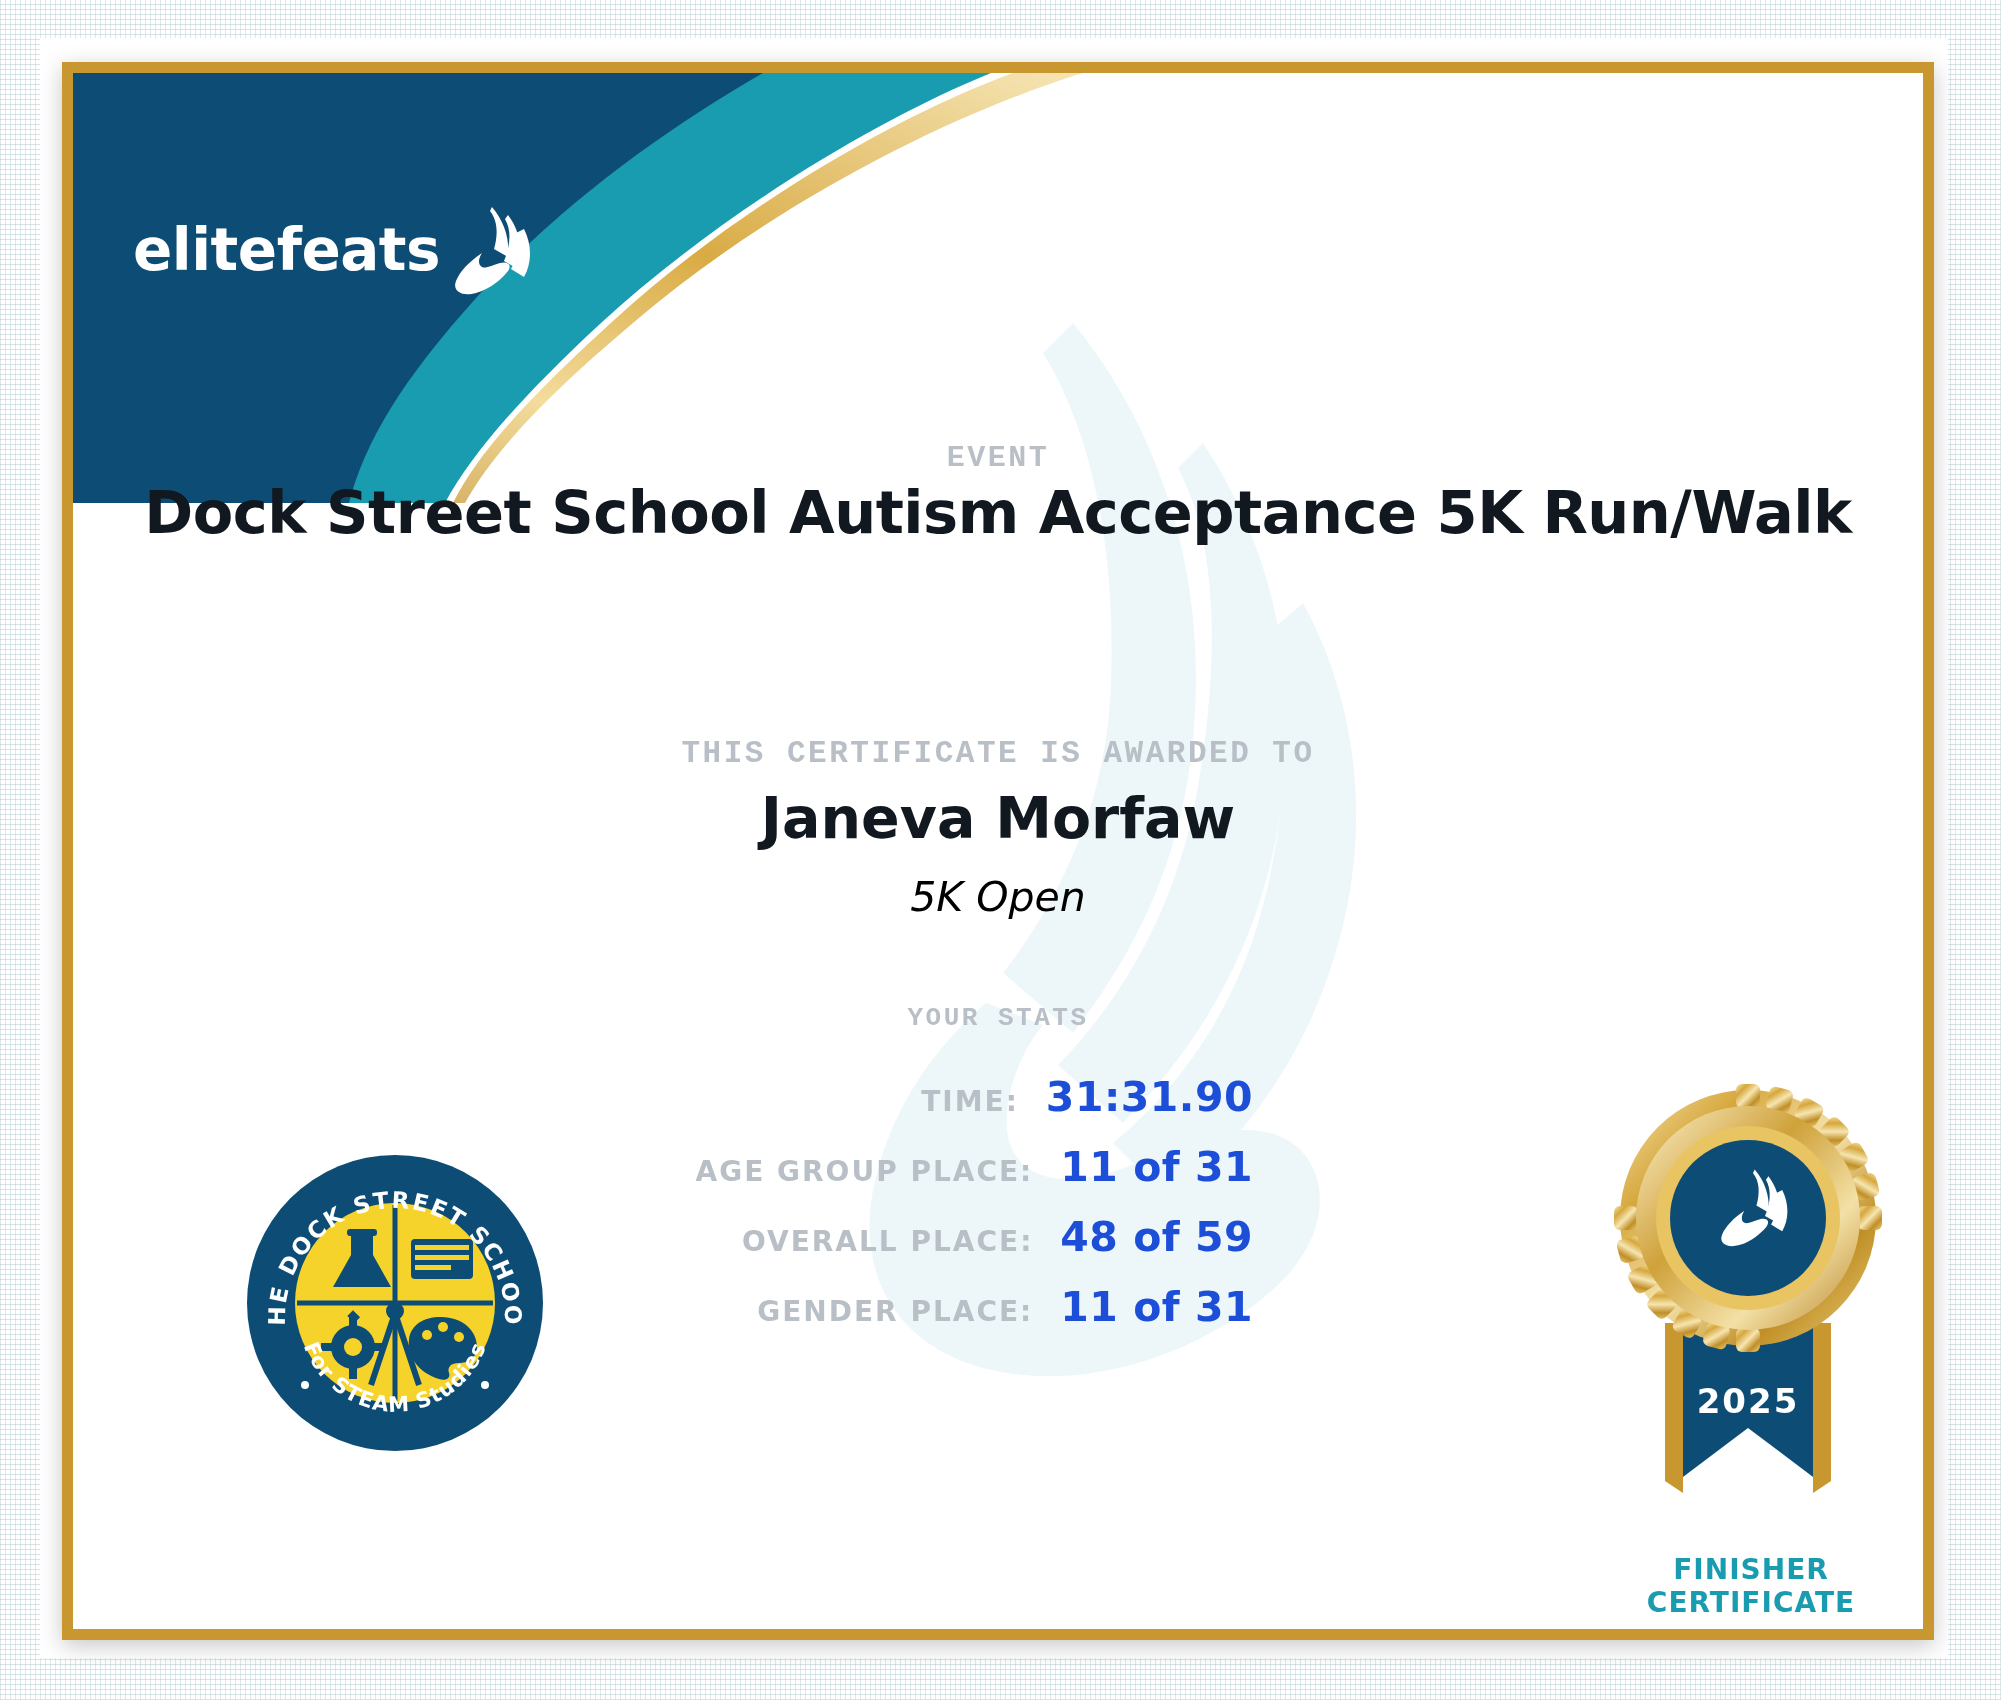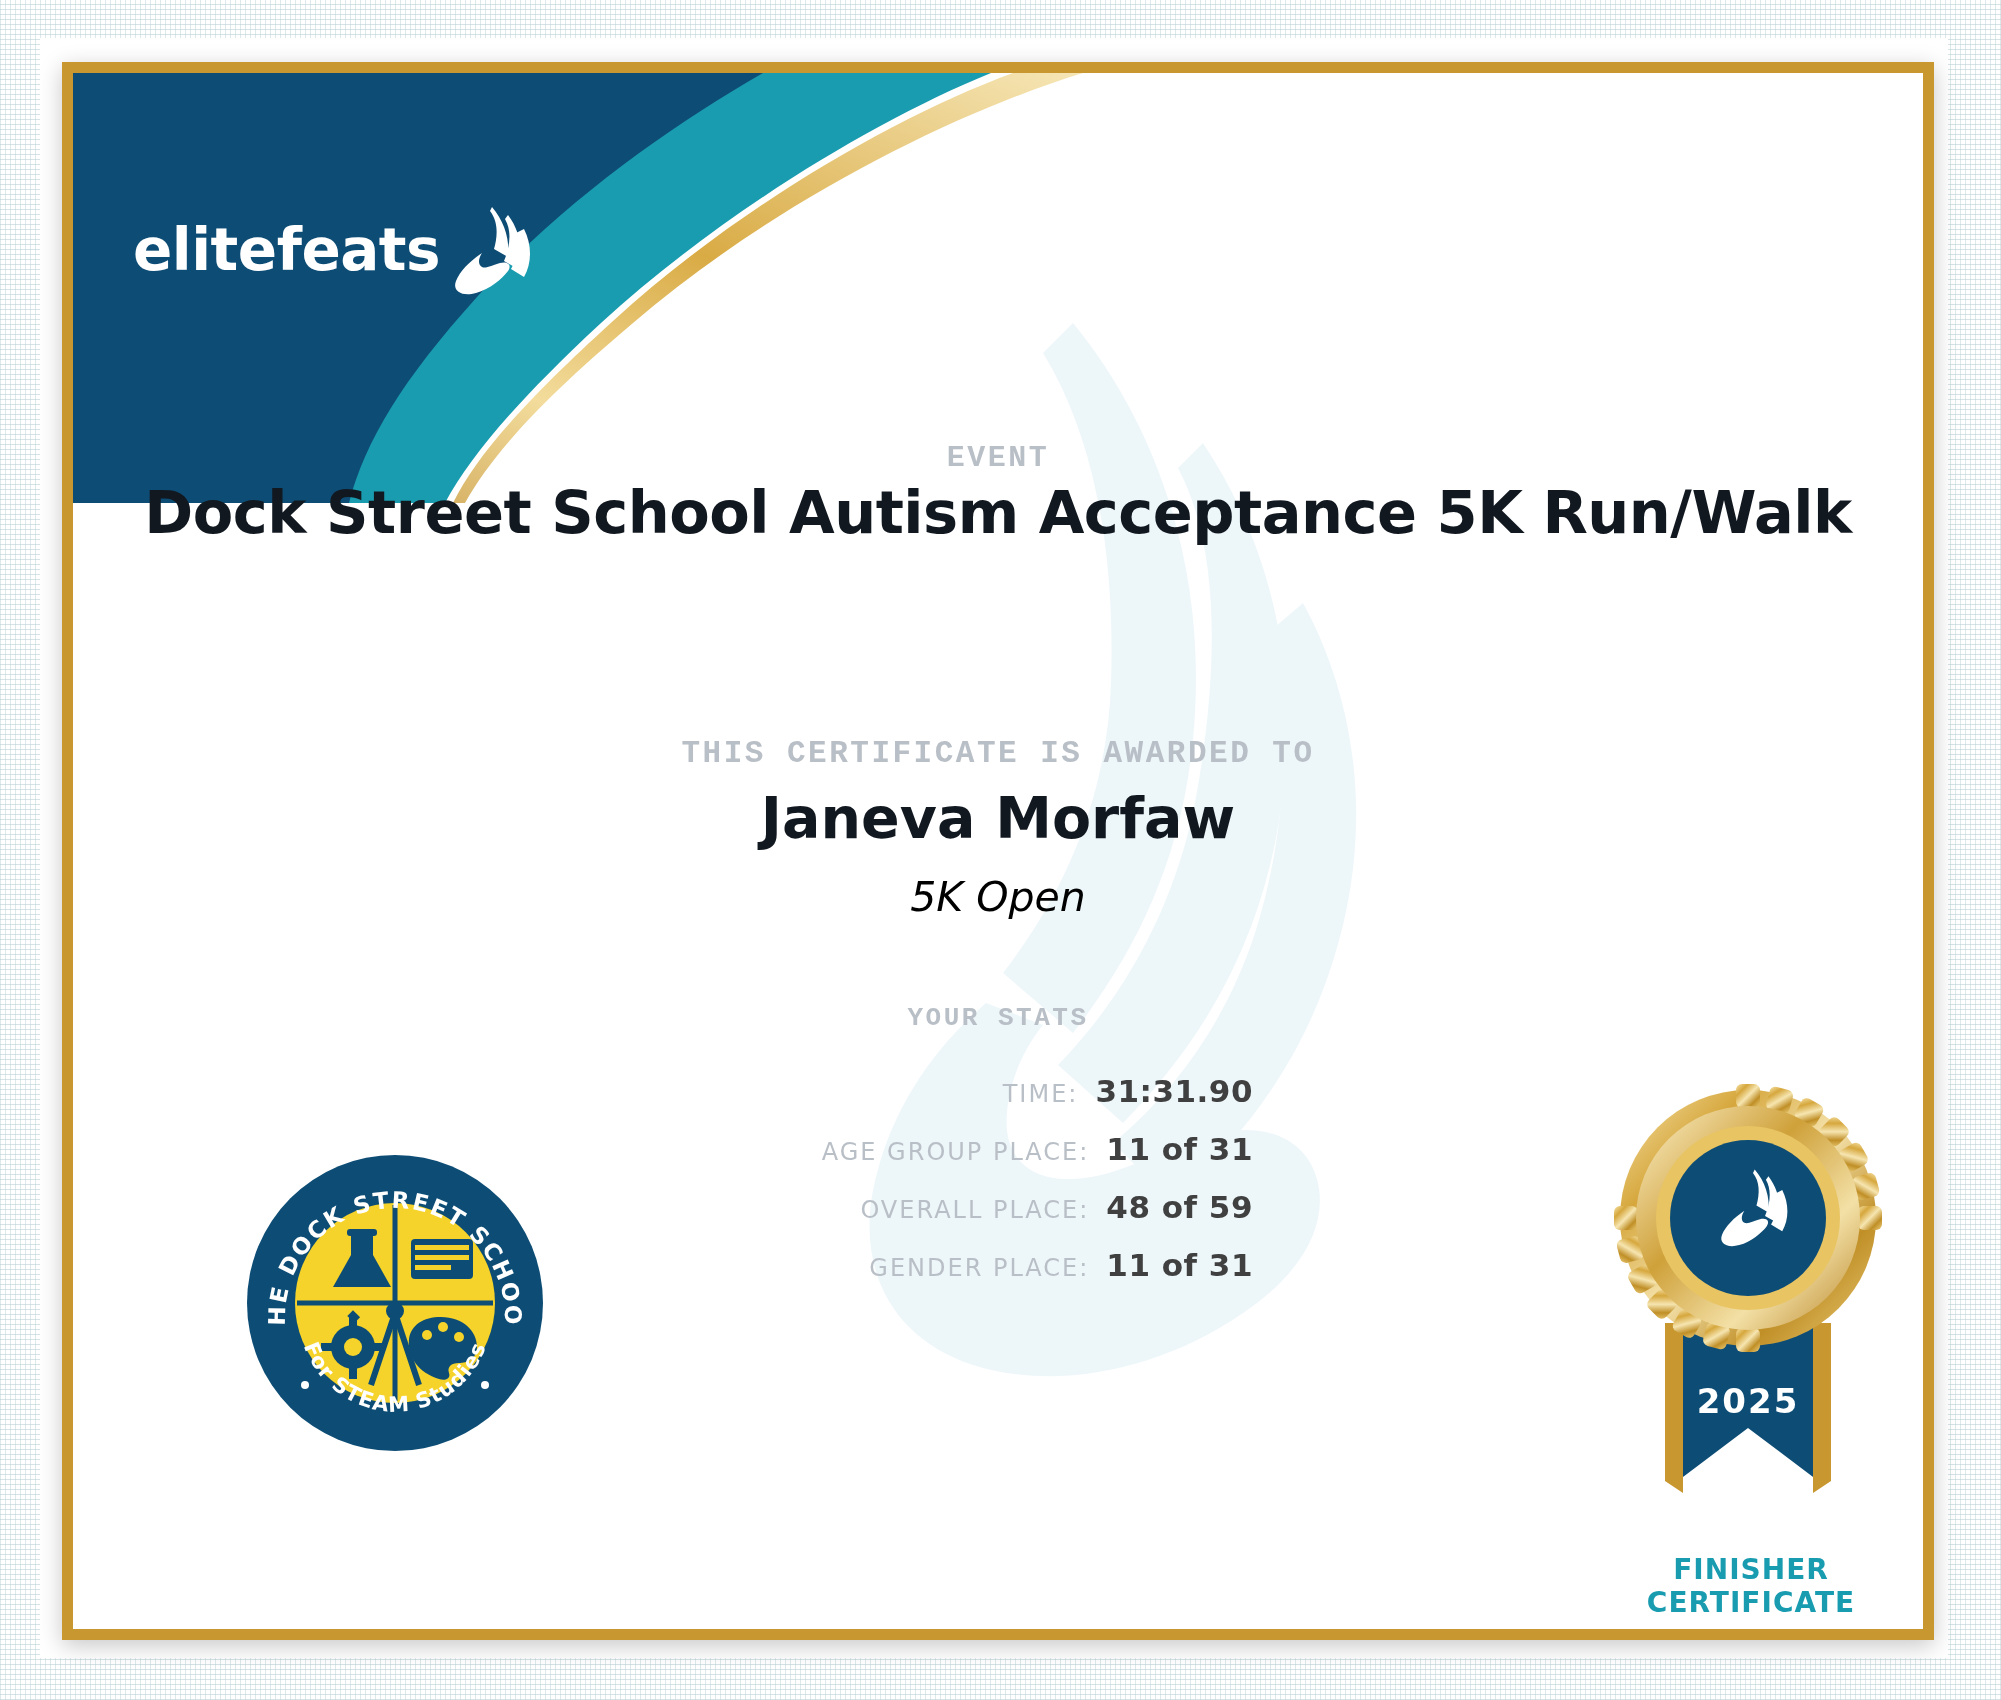--- a/index.html
+++ b/index.html
@@ -158,31 +158,31 @@
     width: 1180px;
   }
   .stat-row {
     display: flex;
     align-items: baseline;
     justify-content: flex-end;
     margin-bottom: 22px;
   }
   .stat-key {
     color: #b9bfc6;
-    font-size: 24px;
-    font-weight: normal;
+    font-size: 28px;
+    font-weight: bold;
     letter-spacing: 2px;
     font-family: "DejaVu Sans", sans-serif;
   }
   .stat-val {
-    color: #404040;
-    font-size: 31px;
+    color: #1d4ed8;
+    font-size: 41px;
     font-weight: bold;
     letter-spacing: 0.5px;
-    margin-left: 17px;
+    margin-left: 27px;
     font-family: "DejaVu Sans", sans-serif;
   }
 
   
   .school-seal {
     position: absolute;
     left: 172px;
     top: 1080px;
     width: 300px;
     height: 300px;

